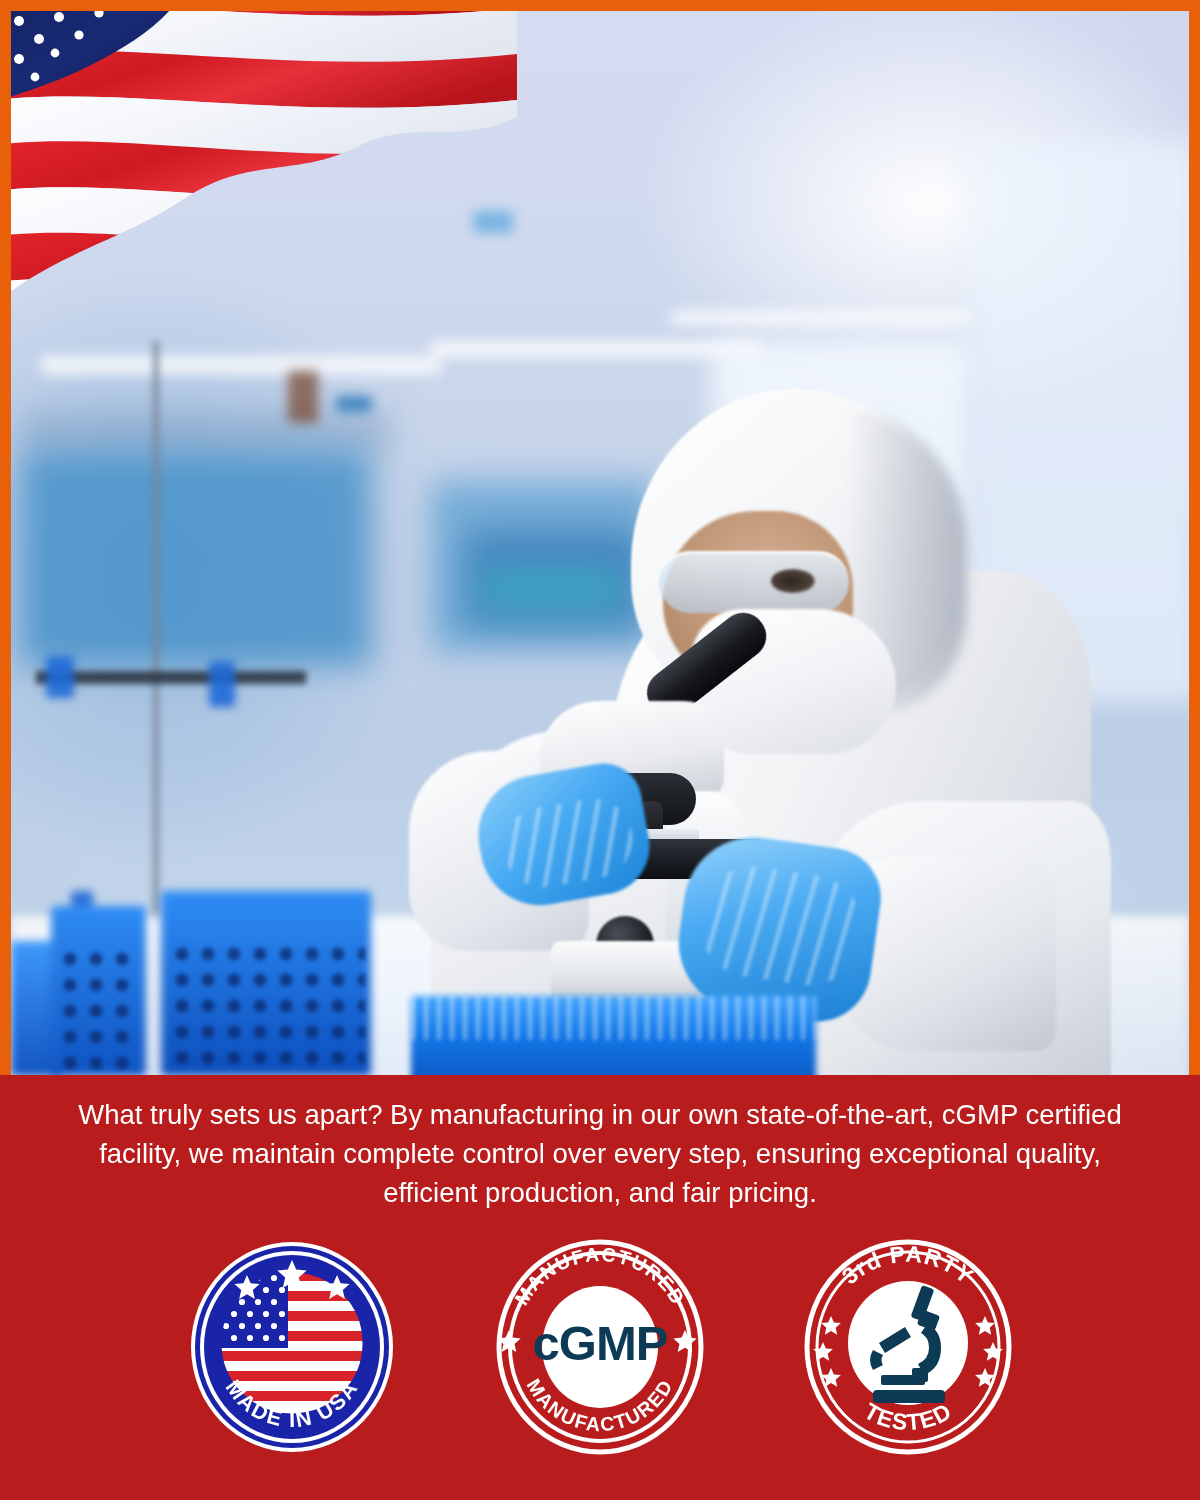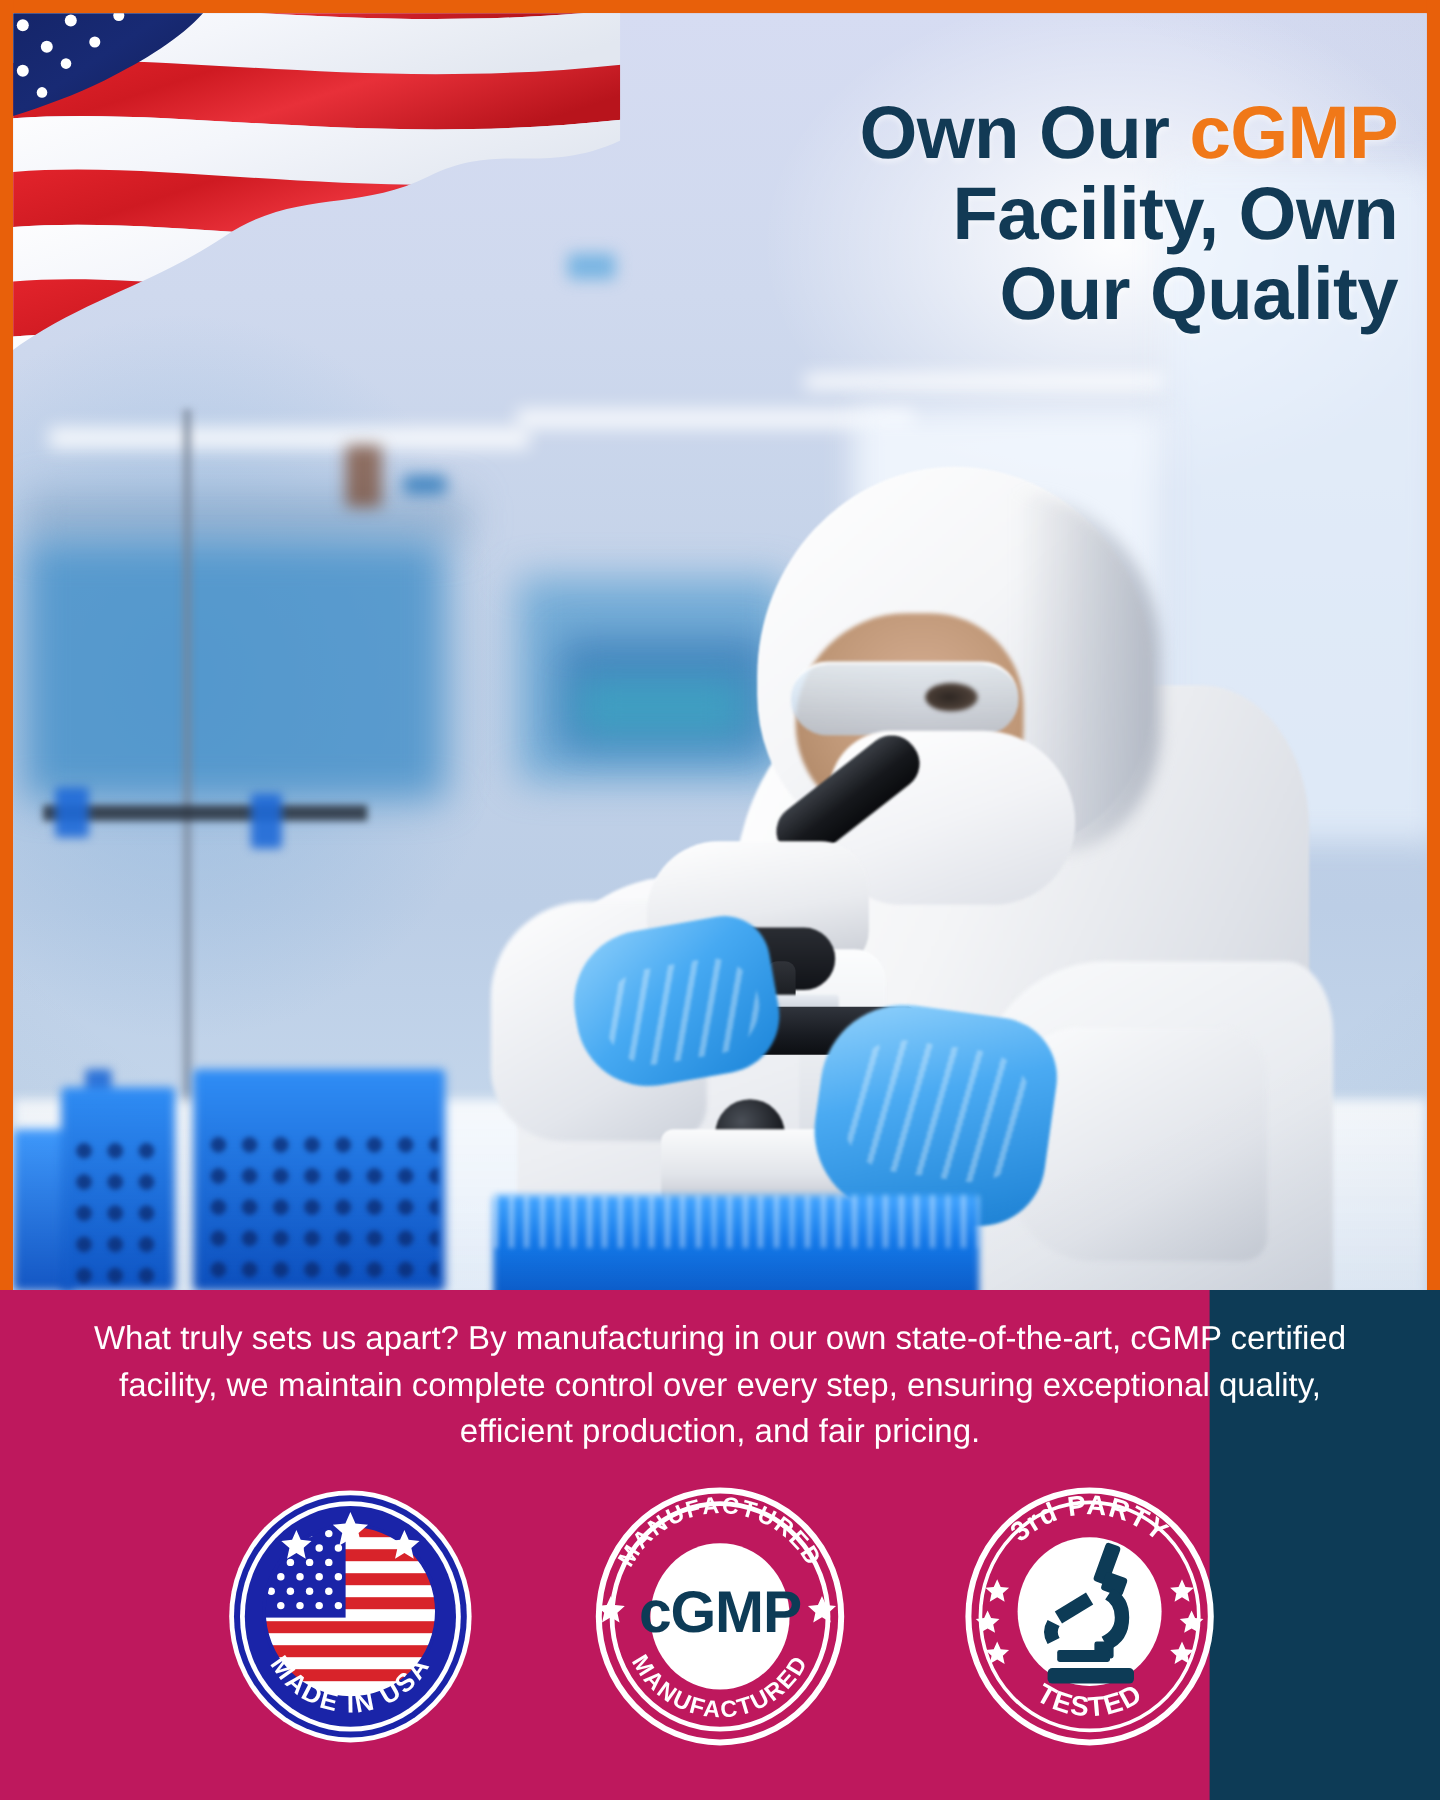--- a/index.html
+++ b/index.html
@@ -397,23 +397,23 @@
     letter-spacing: -0.5px;
     color: #123a55;
     text-shadow: 0 2px 5px rgba(255,255,255,0.55);
   }
   .headline .accent { color: #f07818; }
 
   
   .bottom {
     position: absolute;
     left: 0; top: 1075px;
-    width: 1008px;
+    width: 1200px;
     height: 425px;
-    background: #be185d;
+    background: #b91c1c;
   }
 
   .blurb {
     position: absolute;
     left: 60px; top: 20px;
     width: 1080px;
     text-align: center;
     color: #ffffff;
     font-size: 27.5px;
     line-height: 1.42;
@@ -580,25 +580,20 @@
                 <circle cx="2" cy="86" r="4.8"></circle>
                   <circle cx="38" cy="80" r="4.4"></circle>
                 <circle cx="-20" cy="104" r="4.6"></circle>
               </g>
             </g>
           </g>
         </g>
       </svg>
     </div>
 
-    <h1 class="headline">
-      <span>Own Our </span><span class="accent">cGMP</span><br>
-      <span>Facility, Own</span><br>
-      <span>Our Quality</span>
-    </h1>
   </div>
 
   <div class="bottom">
 
     <p class="blurb">What truly sets us apart? By manufacturing in our own state-of-the-art, cGMP certified facility, we maintain complete control over every step, ensuring exceptional quality, efficient production, and fair pricing.</p>
 
     <div class="badges">
 
       <div class="badge">
         <svg width="214" height="218" viewBox="0 0 214 218" aria-hidden="true">

